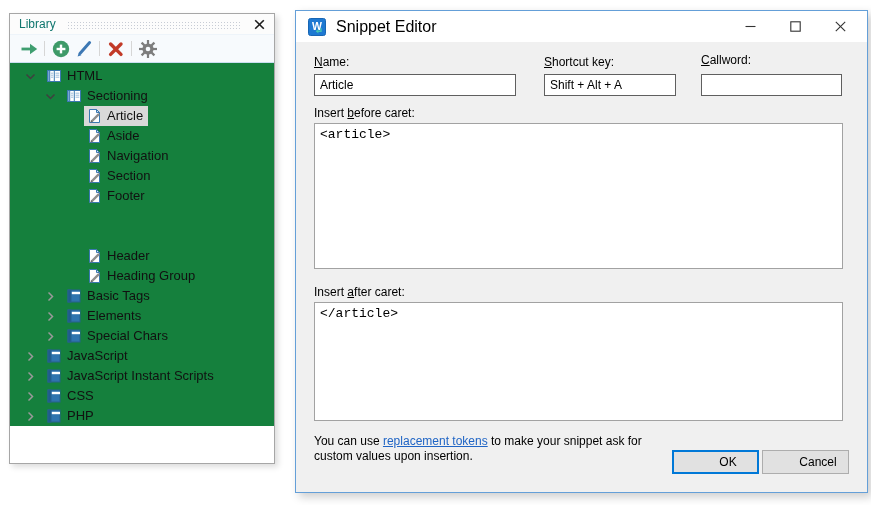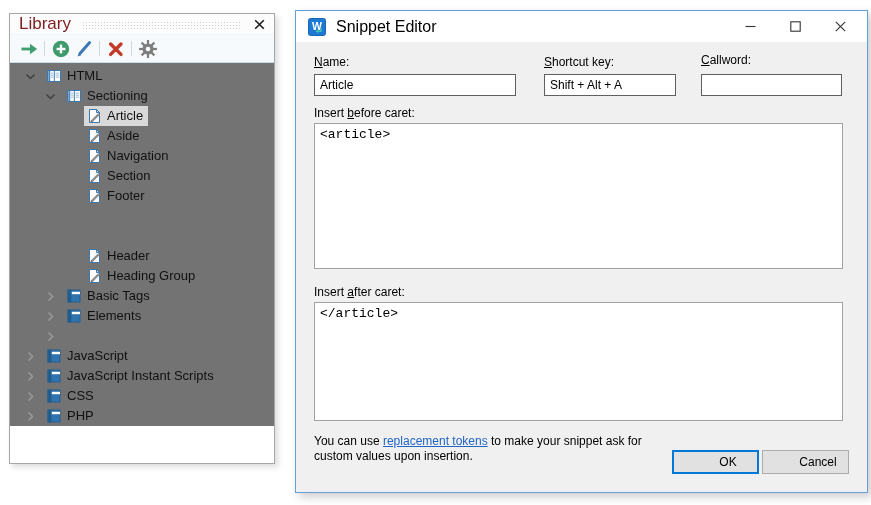--- a/index.html
+++ b/index.html
@@ -12,37 +12,37 @@
     color:#000;
   }
 
   
   .panel {
     position:absolute; left:9px; top:13px; width:266px; height:451px;
     background:#fff; border:1px solid #a6a6a6;
     box-shadow:3px 3px 6px rgba(0,0,0,0.14);
   }
   .panel-header { height:20px; display:flex; align-items:center; padding:0 8px 0 9px; background:#fcfcfc; }
-  .panel-title { font-size:17px; color:#7f1d1d; white-space:nowrap; }
+  .panel-title { font-size:12px; color:#0f766e; white-space:nowrap; }
   .grip {
     flex:1; height:9px; margin:2px 10px 0 11px;
     background-image:radial-gradient(circle, #c7ccd5 0.8px, transparent 1px);
     background-size:3px 3px;
   }
   .panel-close { width:14px; height:14px; display:flex; align-items:center; justify-content:center; cursor:default; }
 
   .toolbar {
     height:29px; background:#f7fafd;
     border-top:1px solid #eef4fa; border-bottom:1px solid #cadeF1;
     display:flex; align-items:center; padding-left:7px;
   }
   .tbtn { width:23px; height:23px; display:flex; align-items:center; justify-content:center; }
   .tsep { width:1px; height:15px; background:#d6d6d6; margin:0 4px; }
 
-  .tree { padding-top:3px; background:#737373; }
+  .tree { padding-top:3px; background:#15803d; }
   .trow { height:20px; display:flex; align-items:center; font-size:13px; color:#111; white-space:nowrap; }
   .chev { width:21px; height:15px; display:flex; align-items:center; flex:none; }
   .sel-wrap { display:flex; align-items:center; height:20px; padding:0 5px 0 2px; }
   .sel-wrap.selected { background:#d9d9d9; }
   .ticon { width:16px; height:16px; margin-right:5px; flex:none; display:flex; }
   .tlabel { line-height:20px; }
 
   
   .dialog {
     position:absolute; left:295px; top:10px; width:573px; height:483px;
@@ -336,20 +336,30 @@
           </span>
           <span class="tlabel">Elements</span>
         </span>
       </div>
       <div class="trow" style="padding-left: 33px;">
         <span class="chev">
           <svg width="15" height="15" viewBox="0 0 15 15">
             <polyline points="5.5,3.5 9.5,7.5 5.5,11.5" fill="none" stroke="#9a9a9a" stroke-width="1.5"></polyline>
           </svg>
         </span>
+        <span class="sel-wrap">
+          <span class="ticon">
+            <svg width="16" height="16" viewBox="0 0 16 16">
+              <rect x="2" y="2" width="12" height="12" fill="#2f74ae" stroke="#26608f"></rect>
+              <rect x="2" y="2" width="3" height="12" fill="#1f5c8d" stroke="#26608f"></rect>
+              <rect x="5.8" y="3.8" width="8.2" height="2.4" fill="#fff"></rect>
+            </svg>
+          </span>
+          <span class="tlabel">Special Chars</span>
+        </span>
       </div>
       <div class="trow" style="padding-left: 13px;">
         <span class="chev">
           <svg width="15" height="15" viewBox="0 0 15 15">
             <polyline points="5.5,3.5 9.5,7.5 5.5,11.5" fill="none" stroke="#9a9a9a" stroke-width="1.5"></polyline>
           </svg>
         </span>
         <span class="sel-wrap">
           <span class="ticon">
             <svg width="16" height="16" viewBox="0 0 16 16">

